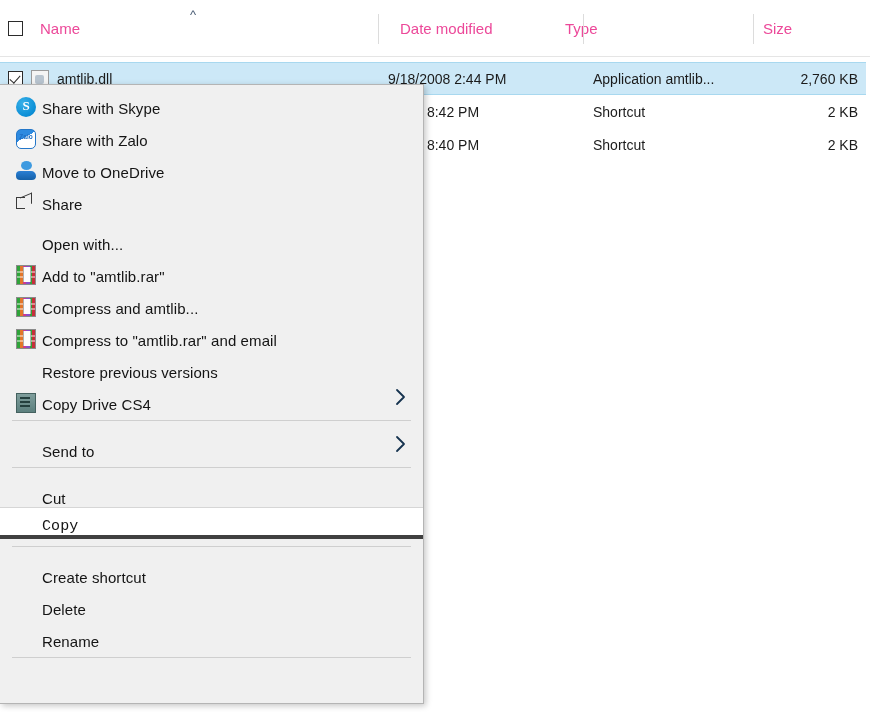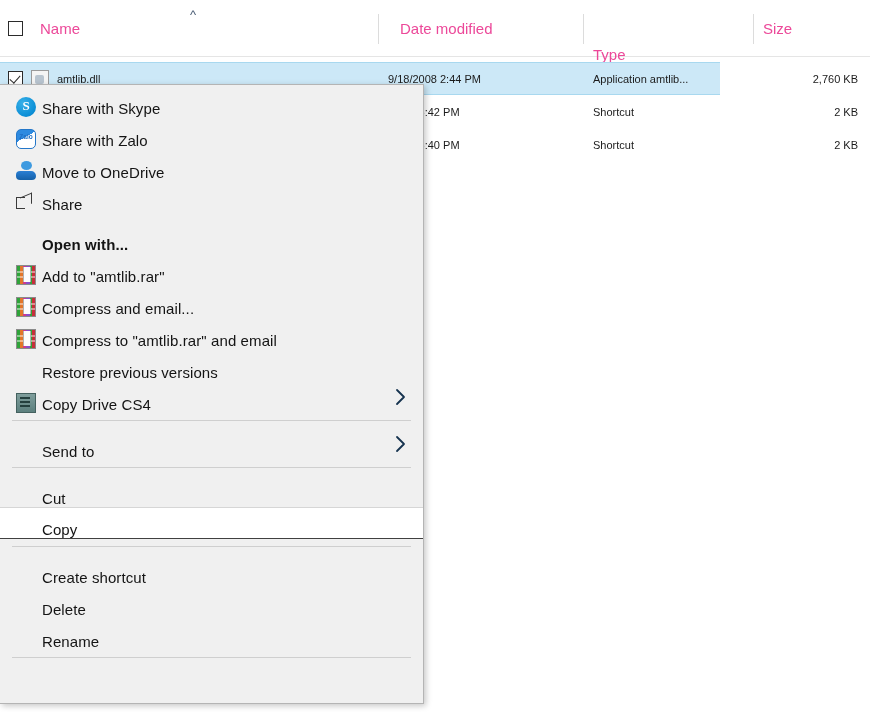--- a/index.html
+++ b/index.html
@@ -69,25 +69,25 @@
     height: 10px;
     color: #4a5d75;
     font-size: 13px;
     line-height: 10px;
     text-align: center;
   }
 
   .file-row {
     position: absolute;
     left: 0;
-    width: 720px;
+    width: 866px;
     height: 33px;
     display: flex;
     align-items: center;
-    font-size: 11px;
+    font-size: 14px;
     color: #1b1b1b;
   }
   .file-row.selected {
     background: #cce8f7;
     border-top: 1px solid #a8d8ef;
     border-bottom: 1px solid #a8d8ef;
     box-sizing: border-box;
   }
   .cell-name {
     position: absolute;
@@ -156,28 +156,29 @@
     height: 32px;
     display: flex;
     align-items: flex-end;
     padding-left: 8px;
     box-sizing: border-box;
     cursor: default;
   }
   .mi.highlight {
     background: #ffffff;
     border-top: 1px solid #d6d6d6;
-    border-bottom: 1px solid #404040;
+    border-bottom: 4px solid #404040;
+    font-family: Liberation Mono, monospace;
   }
   .mi .mlabel {
     margin-left: 6px;
     white-space: nowrap;
     letter-spacing: 0.1px;
   }
-  .mi.bold .mlabel { font-weight: bold; margin-top: 27px; }
+  .mi.bold .mlabel { font-weight: normal; margin-top: 27px; }
   .mi .micon {
     width: 20px;
     height: 20px;
     flex: 0 0 20px;
     position: relative;
     margin-left: 8px;
   }
   .mi .mspacer {
     width: 20px;
     flex: 0 0 20px;
@@ -347,21 +348,21 @@
 <body>
 
 <div id="explorer">
 
   <div class="col-head">
     <div class="head-checkbox"></div>
     <div class="sort-chevron">^</div>
 
     <div class="head-cell" style="left:40px;">Name</div>
     <div class="head-cell" style="left:400px;">Date modified</div>
-    <div class="head-cell" style="left:593px;margin-top:26px;">Type</div>
+    <div class="head-cell" style="left:565px;">Type</div>
     <div class="head-cell" style="left:763px;">Size</div>
 
     <div class="head-sep" style="left:378px;"></div>
     <div class="head-sep" style="left:583px;"></div>
     <div class="head-sep" style="left:753px;"></div>
   </div>
 
   <div class="file-row selected" style="top:62px;">
     <div class="cell-name">
       <span class="row-checkbox checked"></span>
@@ -408,21 +409,21 @@
     <div class="mi bold">
       <span class="mspacer"></span>
       <span class="mlabel">Open with...</span>
     </div>
     <div class="mi">
       <span class="micon ic-rar"></span>
       <span class="mlabel">Add to "amtlib.rar"</span>
     </div>
     <div class="mi">
       <span class="micon ic-rar"></span>
-      <span class="mlabel">Compress and email...</span>
+      <span class="mlabel">Compress and amtlib...</span>
     </div>
     <div class="mi">
       <span class="micon ic-rar"></span>
       <span class="mlabel">Compress to "amtlib.rar" and email</span>
     </div>
     <div class="mi">
       <span class="mspacer"></span>
       <span class="mlabel">Restore previous versions</span>
     </div>
     <div class="mi">

